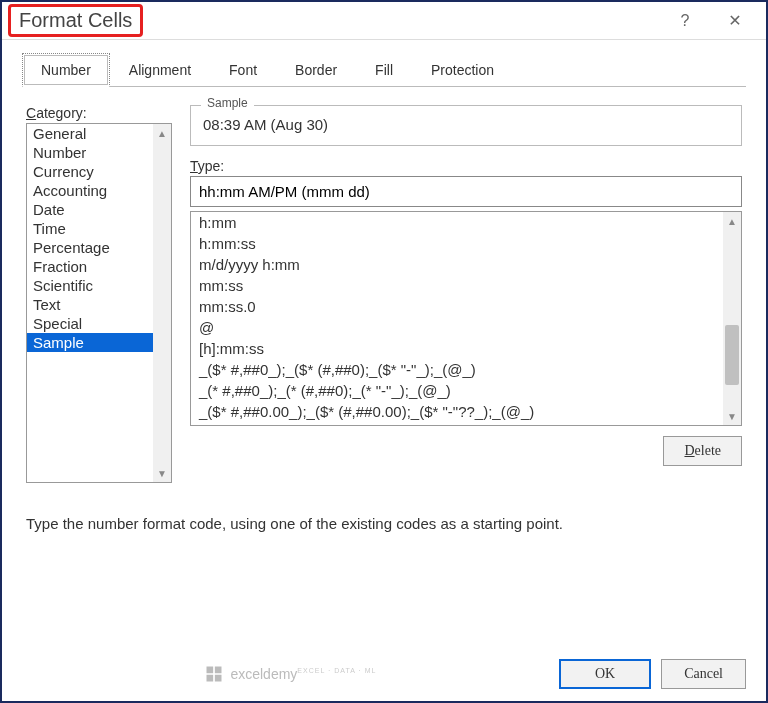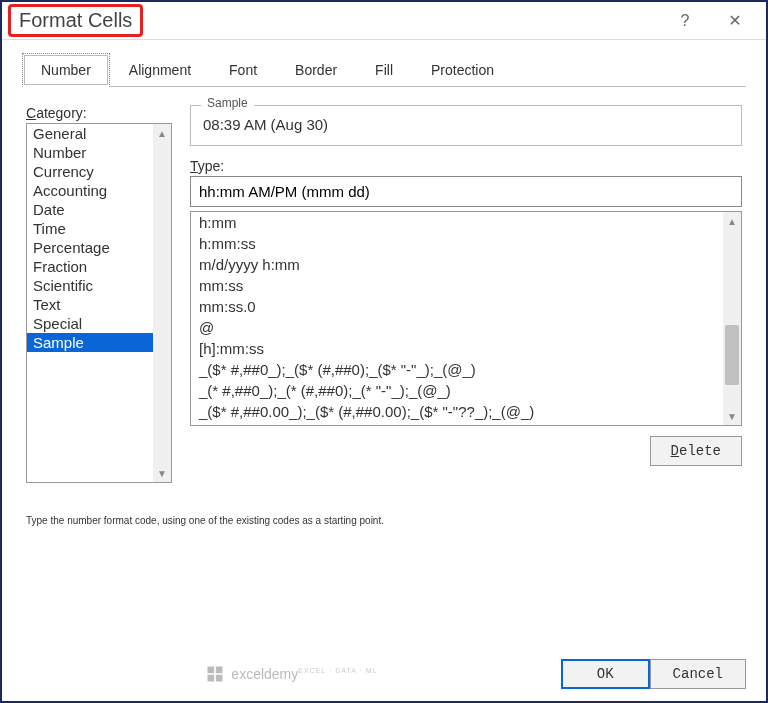--- a/index.html
+++ b/index.html
@@ -27,28 +27,28 @@
 .right-col { flex: 1; }
 .fieldset { border: 1px solid #bbb; padding: 10px 12px 12px 12px; position: relative; margin-bottom: 12px; }
 .fieldset-legend { position: absolute; top: -10px; left: 10px; background: #fff; padding: 0 6px; color: #555; font-size: 12px; }
 .sample-val { color: #333; font-size: 15px; }
 .type-input { width: 100%; padding: 6px 8px; border: 1px solid #888; font-size: 15px; font-family: inherit; margin-bottom: 4px; }
 .type-list { border: 1px solid #999; height: 215px; position: relative; overflow: hidden; }
 .type-inner { width: calc(100% - 18px); }
 .type-item { padding: 0 8px; font-size: 15px; color: #333; white-space: nowrap; line-height: 21px; }
 .scroll-thumb { position: absolute; width: 14px; left: 2px; background: #c0c0c0; border-radius: 2px; }
 .delete-row { text-align: right; margin-top: 10px; }
-.btn { border: 1px solid #999; background: #f2f2f2; padding: 6px 20px; font-size: 14px; color: #333; font-family: Liberation Mono, monospace; }
-.hint { margin-top: 28px; font-size: 10px; color: #333; padding-left: 4px; }
+.btn { border: 1px solid #999; background: #f2f2f2; padding: 6px 20px; font-size: 14px; color: #333; font-family: Liberation Serif, serif; }
+.hint { margin-top: 28px; font-size: 15px; color: #333; padding-left: 4px; }
 .footer { position: absolute; bottom: 12px; left: 20px; right: 20px; display: flex; align-items: center; }
 .watermark { flex: 1; display: flex; align-items: center; justify-content: center; gap: 6px; color: #bbb; font-size: 14px; }
 .wm-icon { width: 20px; height: 20px; }
 .wm-text { display: flex; flex-direction: row; line-height: 1; }
 .wm-sub { font-size: 7px; letter-spacing: 1px; color: #ccc; }
-.footer-btns { display: flex; }
+.footer-btns { display: flex; gap: 10px; }
 .btn.ok { border: 2px solid #0a66d6; padding: 5px 34px; }
 .btn.cancel { padding: 6px 22px; }
 </style>
 </head>
 <body>
 
 <div class="window">
   <div class="titlebar">
     <span class="title-highlight">Format Cells</span>
     <span class="title-spacer"></span>

